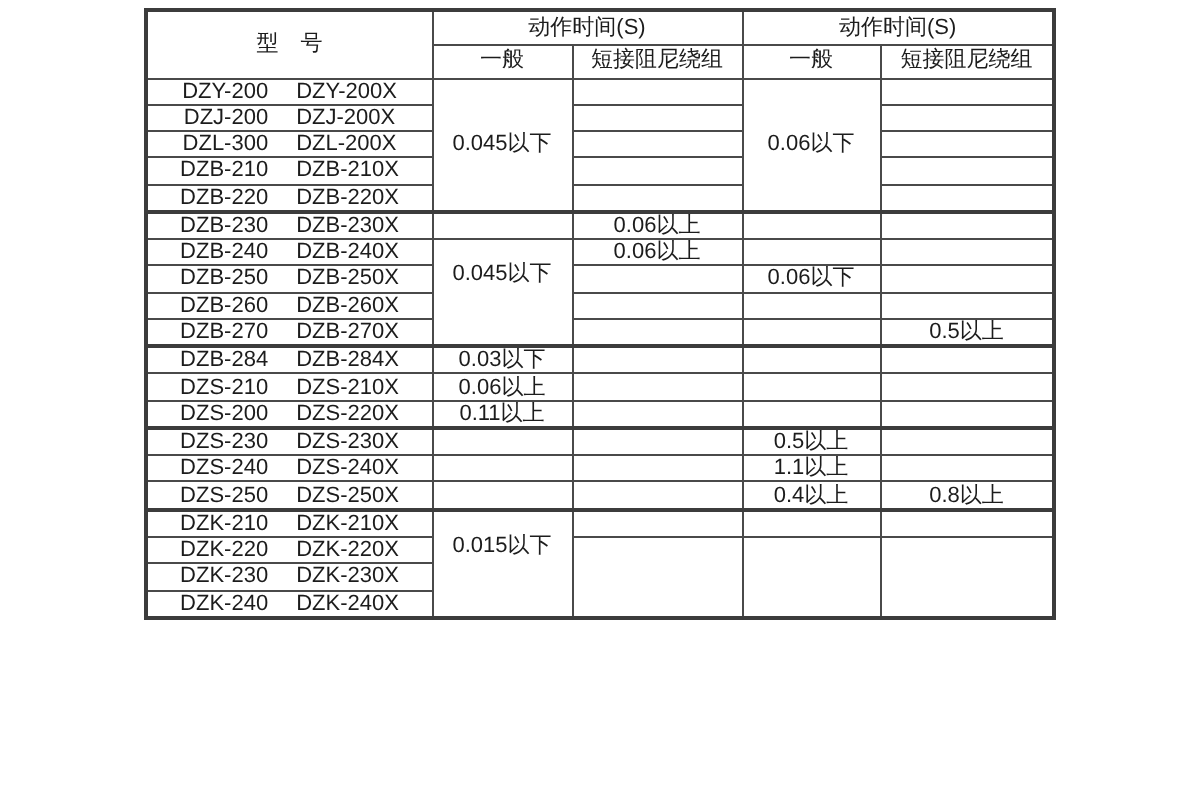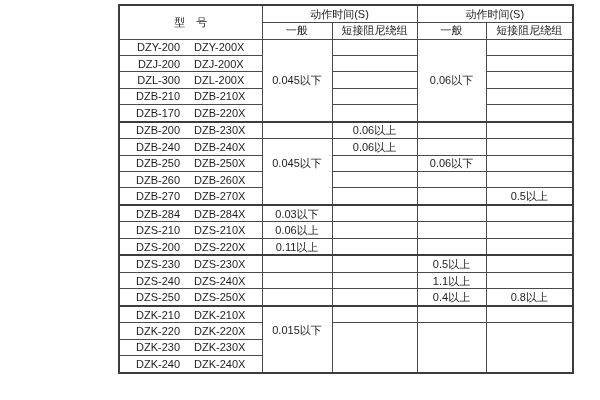--- a/index.html
+++ b/index.html
@@ -3,24 +3,23 @@
 <meta charset="utf-8">
 <style>
   html, body { margin:0; padding:0; }
   body {
     width:600px; height:400px; position:relative; background:#ffffff;
     font-family:"Liberation Sans","DejaVu Sans",sans-serif;
     color:#1c1c1c;
   }
   table.spec-table {
     position:absolute; left:72px; top:4px;
-    width:454px; height:370px;
+    width:454px; height:306px;
     border-collapse:collapse; table-layout:fixed;
     border:2px solid #3c3c3c;
-    margin-left:46px;
   }
   .spec-table th, .spec-table td {
     border:1px solid #4a4a4a;
     padding:0;
     text-align:center; vertical-align:middle;
     font-size:11px; font-weight:normal;
     line-height:1.1;
     overflow:hidden; white-space:nowrap;
   }
   .spec-table thead tr { height:17px; }
@@ -69,26 +68,26 @@
         <td class="model-cell"><span>DZL-300</span><span>DZL-200X</span></td>
         <td></td>
         <td></td>
       </tr>
       <tr>
         <td class="model-cell"><span>DZB-210</span><span>DZB-210X</span></td>
         <td></td>
         <td></td>
       </tr>
       <tr>
-        <td class="model-cell"><span>DZB-170</span><span>DZB-220X</span></td>
+        <td class="model-cell"><span>DZB-220</span><span>DZB-220X</span></td>
         <td></td>
         <td></td>
       </tr>
       <tr class="group-top">
-        <td class="model-cell"><span>DZB-200</span><span>DZB-230X</span></td>
+        <td class="model-cell"><span>DZB-230</span><span>DZB-230X</span></td>
         <td></td>
         <td>0.06以上</td>
         <td></td>
         <td></td>
       </tr>
       <tr>
         <td class="model-cell"><span>DZB-240</span><span>DZB-240X</span></td>
         <td rowspan="4" class="merge4">0.045以下</td>
         <td>0.06以上</td>
         <td></td>

